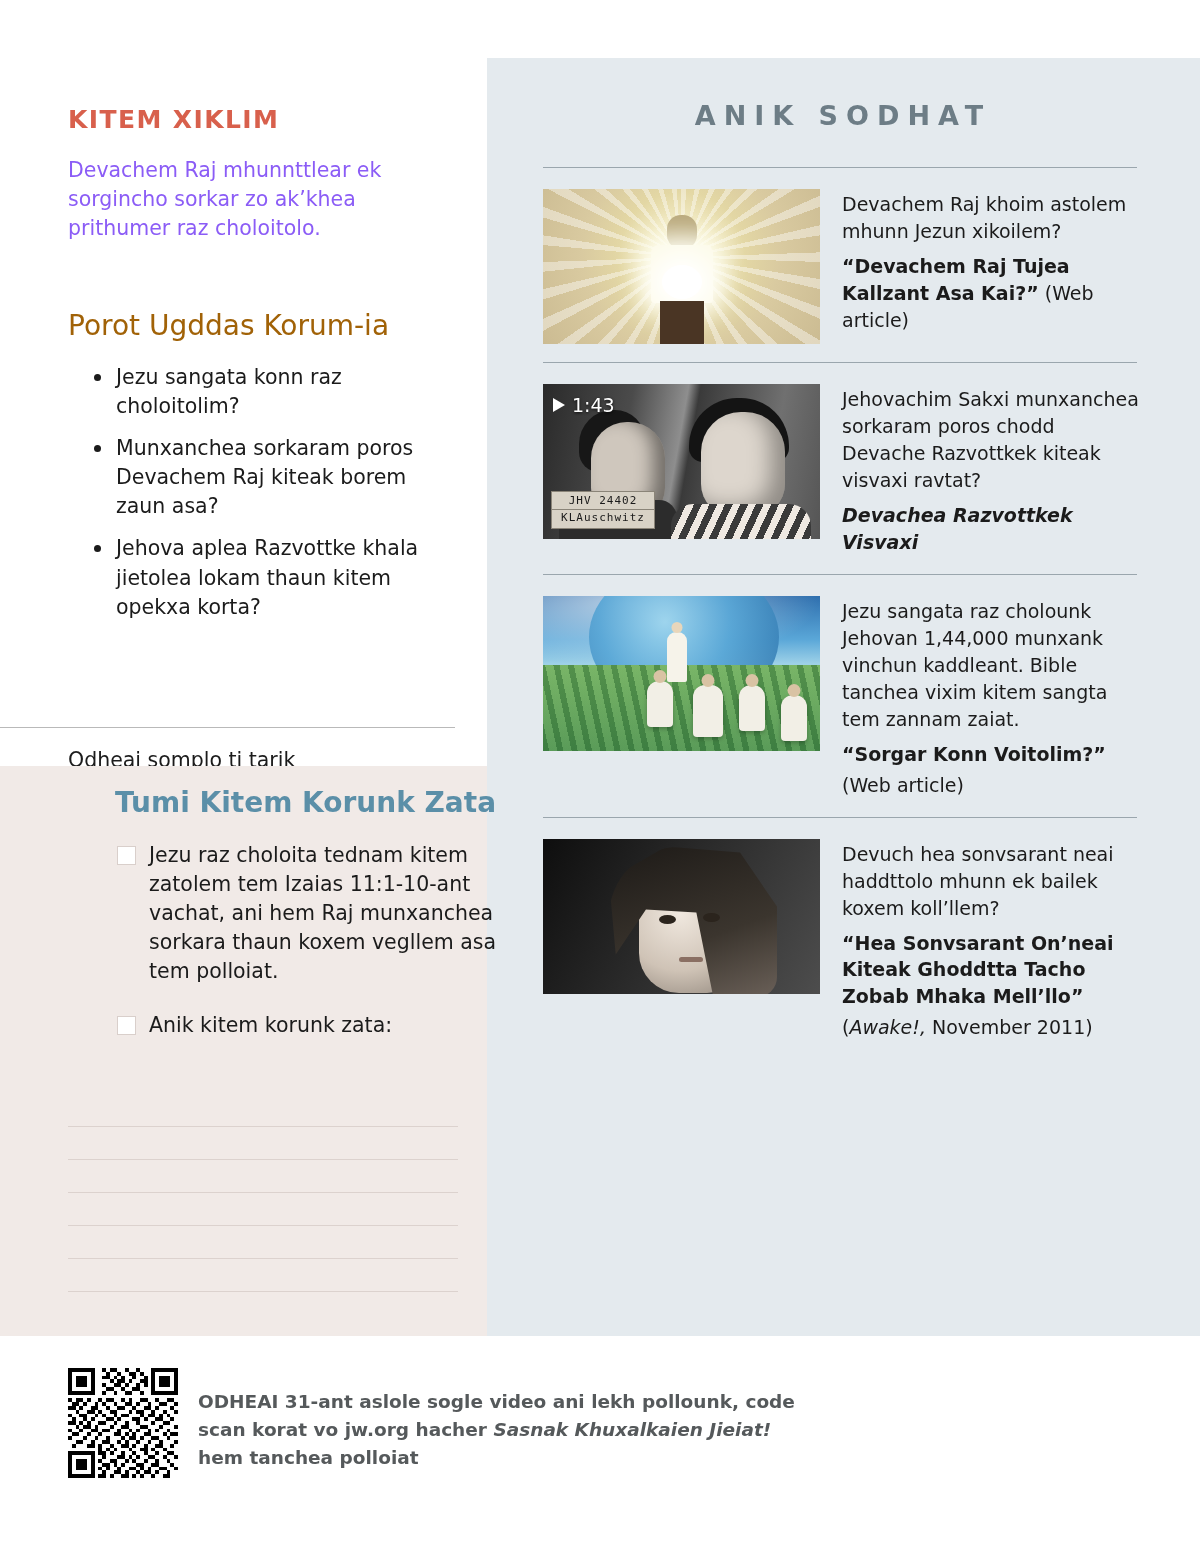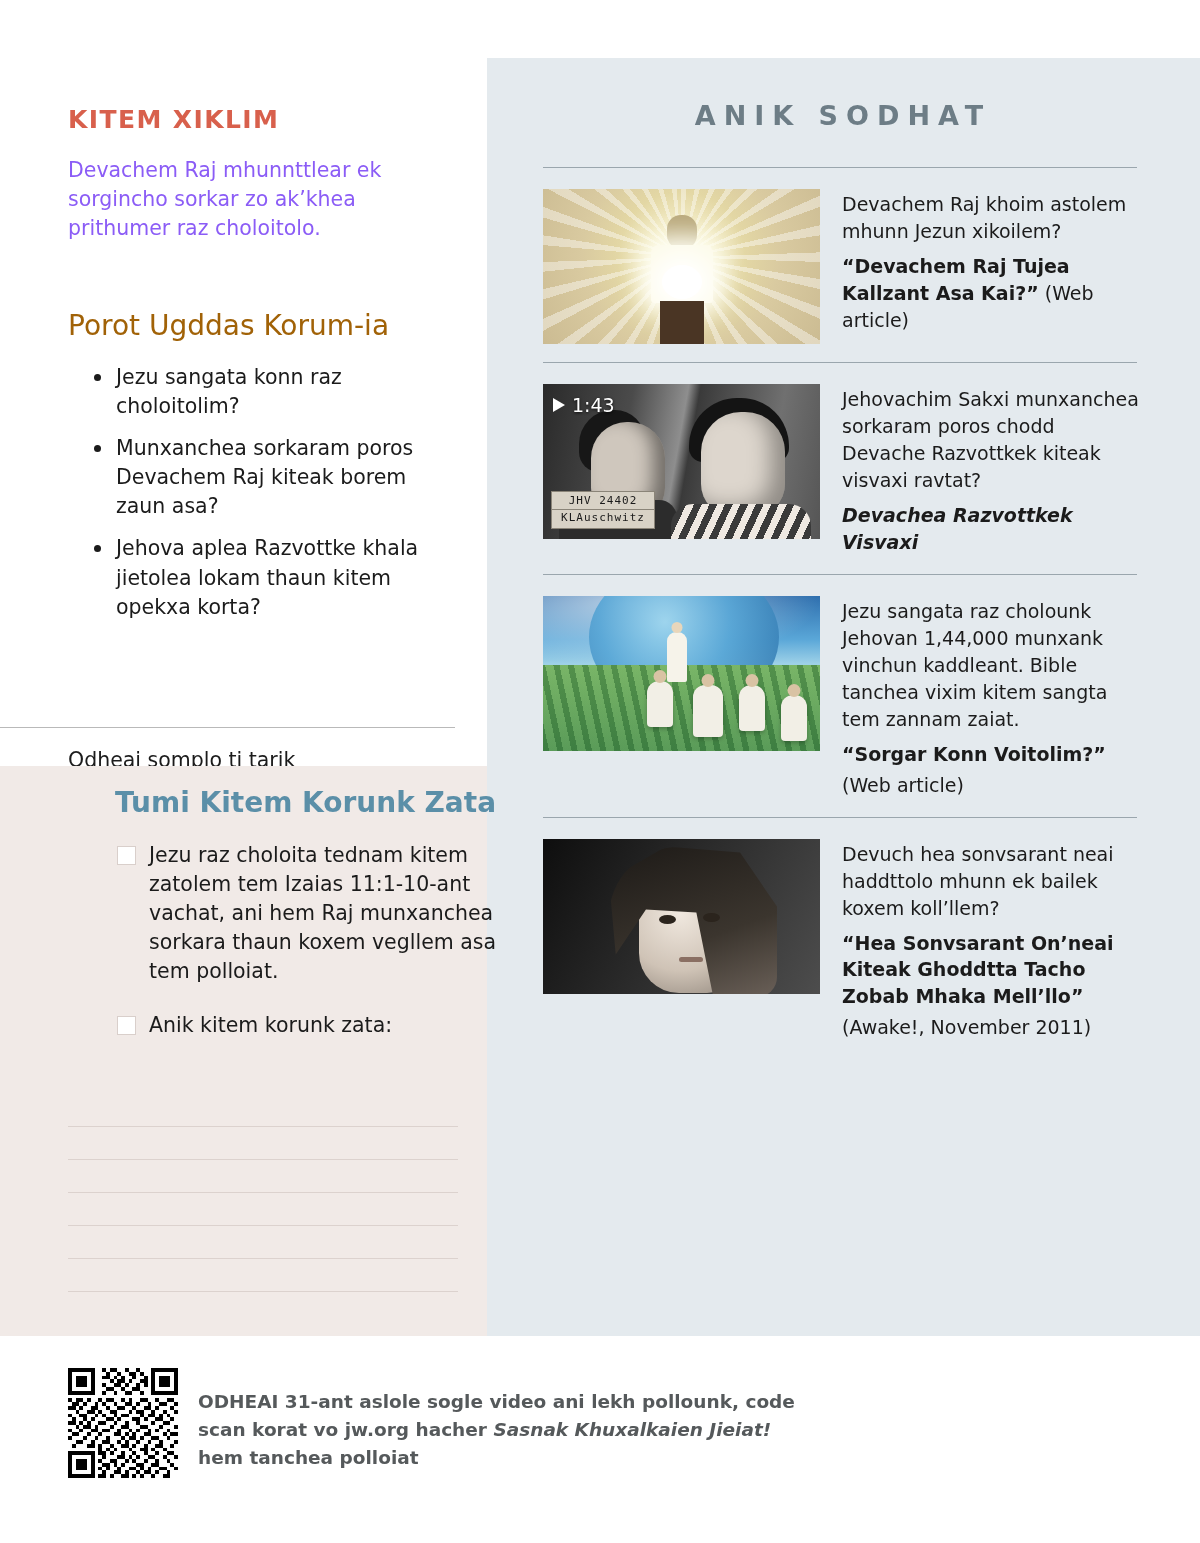--- a/index.html
+++ b/index.html
@@ -216,20 +216,21 @@
   .entry-text .ref-italic {
     margin: 0;
     font-weight: bold;
     font-style: italic;
   }
   .entry-text .pub {
     margin: 4px 0 0 0;
     font-weight: normal;
   }
   .entry-text .pub .it {
+    font-style: italic;
   }
   
   .art1 {
     position: absolute;
     inset: 0;
     background:
       radial-gradient(circle at 50% 42%, #fdfbe8 0%, #f3ecc6 18%, #e3d7a4 38%, #d9caa0 60%, #cbbb92 100%);
   }
   .art1 .rays {
     position: absolute;

